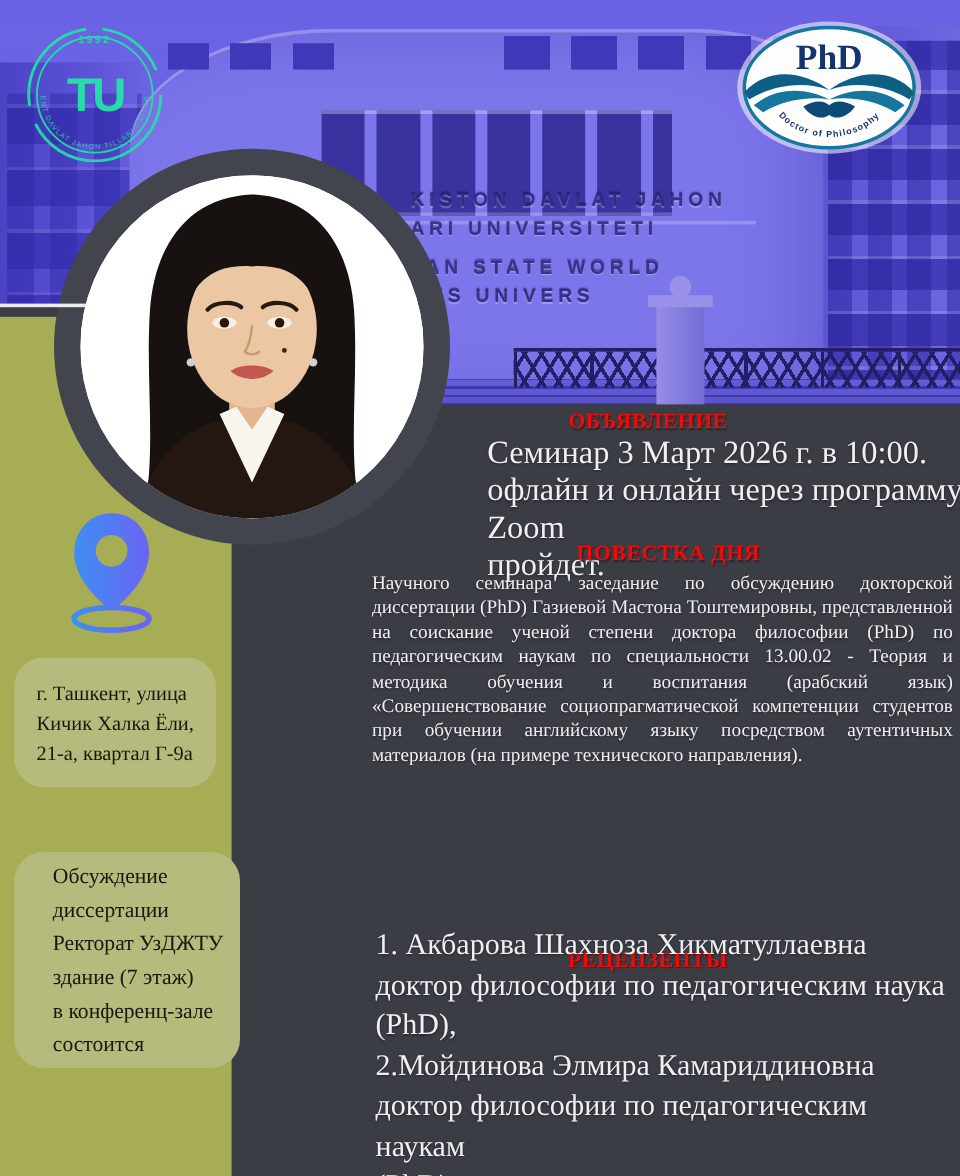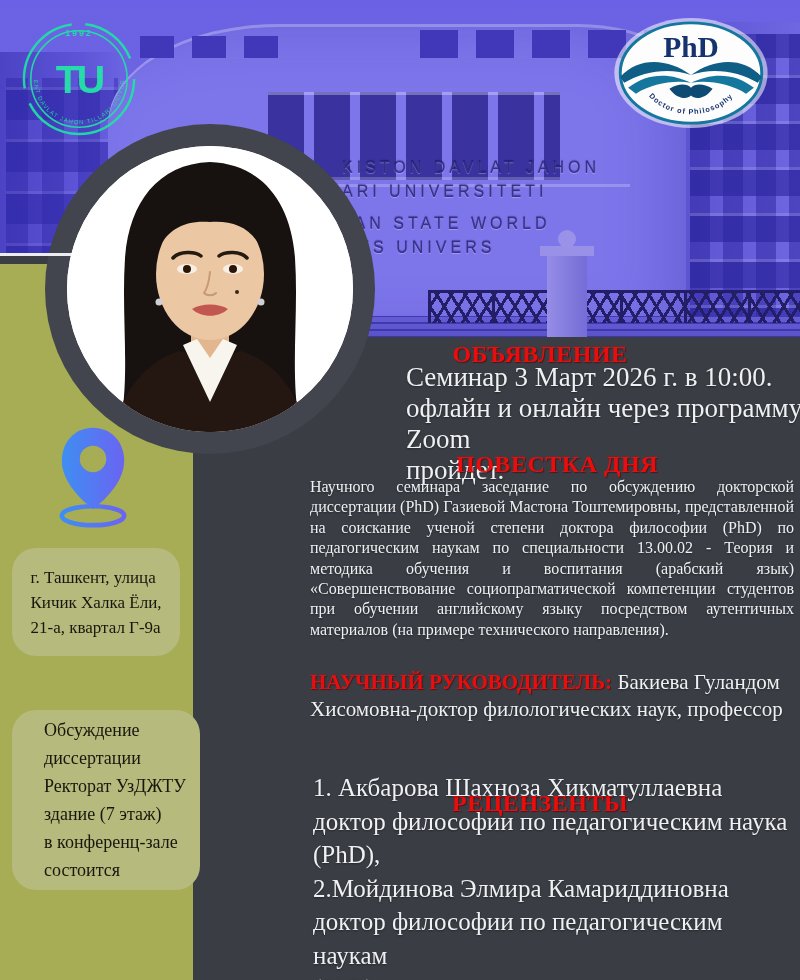--- a/index.html
+++ b/index.html
@@ -32,21 +32,21 @@
     border-top:3px solid rgba(255,255,255,.3);border-bottom:3px solid rgba(255,255,255,.2);
     background:repeating-linear-gradient(90deg,#39329f 0 36px,rgba(125,117,234,.2) 36px 46px);}
   .ledge{left:130px;top:184px;width:500px;height:3px;background:rgba(255,255,255,.22);}
   .tower-right{left:686px;top:22px;width:114px;height:316px;
     background:linear-gradient(90deg,#5d54d2,#6f66e2);}
   .tower-right-win{left:690px;top:34px;width:110px;height:300px;opacity:.9;
     background-image:
       repeating-linear-gradient(0deg,rgba(35,29,150,.6) 0 26px,rgba(255,255,255,.16) 26px 29px,transparent 29px 46px),
       repeating-linear-gradient(90deg,rgba(35,29,150,.5) 0 20px,transparent 20px 33px);}
   .sign-text{left:342px;top:156px;width:330px;line-height:24px;
-    font-family:"Liberation Sans",sans-serif;font-weight:normal;font-size:16px;
+    font-family:"Liberation Sans",sans-serif;font-weight:bold;font-size:16px;
     letter-spacing:4px;color:rgba(44,38,130,.85);
     text-shadow:0 1px 1px rgba(255,255,255,.30), 0 -1px 1px rgba(10,5,60,.45);}
   .sign-text .gap{display:block;height:8px;}
   .base-wall{left:95px;top:316px;width:705px;height:22px;
     background:
       repeating-linear-gradient(0deg,rgba(55,48,170,.8) 0 2px,transparent 2px 7px),
       linear-gradient(180deg,#655dd4,#5a52c8);}
   .fence{left:428px;top:290px;width:372px;height:30px;
     border-top:3px solid #231e66;
     background:
@@ -72,21 +72,21 @@
 
   
   .logo-tu{left:20px;top:20px;width:118px;height:118px;z-index:8;opacity:.92;}
   .logo-phd{left:612px;top:16px;width:158px;height:114px;z-index:8;}
 
   
   .preline{white-space:pre-line;}
   .title{left:405px;top:233px;width:355px;text-align:center;z-index:9;
     font-weight:bold;font-size:30px;line-height:32px;letter-spacing:1px;color:#0a0a12;
     text-shadow:0 0 6px #ffffff,0 0 3px #ffffff,0 0 1px #ffffff;}
-  .red-h{color:#ed0c0c;font-weight:bold;font-size:24px;letter-spacing:.5px;
+  .red-h{color:#ed0c0c;font-weight:bold;font-size:18px;letter-spacing:.5px;
     text-shadow:1px 1px 1px rgba(70,0,0,.55);text-align:center;z-index:4;}
   .h-announce{left:310px;top:341px;width:460px;}
   .h-agenda{left:327px;top:451px;width:460px;}
   .h-reviewers{left:310px;top:748px;width:460px;margin-top:42px;}
   .white-t{color:#eff0f2;text-shadow:0 1px 2px rgba(0,0,0,.4);z-index:4;}
   .announce-body{left:366px;top:362px;width:430px;font-size:27px;line-height:31px;margin-left:40px;}
   .agenda-body{left:310px;top:477px;width:484px;font-size:16px;line-height:20.4px;
     text-align:justify;}
   .supervisor{left:310px;top:669px;width:484px;font-size:21px;line-height:27px;}
   .supervisor .lbl{color:#ed0c0c;font-weight:bold;text-shadow:1px 1px 1px rgba(70,0,0,.55);}
@@ -192,23 +192,20 @@
 
 
   <div class="abs red-h h-announce">ОБЪЯВЛЕНИЕ</div>
   <div class="abs white-t announce-body preline">Семинар 3 Март  2026 г. в 10:00.
 офлайн и онлайн через программу Zoom
 пройдет.</div>
 
   <div class="abs red-h h-agenda">ПОВЕСТКА ДНЯ</div>
   <div class="abs white-t agenda-body">Научного семинара заседание по обсуждению докторской диссертации (PhD) Газиевой Мастона Тоштемировны, представленной на соискание ученой степени доктора философии (PhD) по педагогическим наукам по специальности 13.00.02 -  Теория и методика обучения и воспитания (арабский язык) «Совершенствование социопрагматической компетенции студентов при обучении английскому языку посредством аутентичных материалов (на примере технического направления).</div>
 
-  <div class="abs white-t supervisor">
-    <span class="lbl">НАУЧНЫЙ РУКОВОДИТЕЛЬ:</span><span> Бакиева Гуландом Хисомовна-доктор филологических наук, профессор</span>
-  </div>
 
   <div class="abs red-h h-reviewers">РЕЦЕНЗЕНТЫ</div>
   <div class="abs white-t reviewers-body preline">1. Акбарова Шахноза Хикматуллаевна
 доктор философии  по педагогическим наука
 (PhD),
 2.Мойдинова Элмира Камариддиновна
 доктор философии по педагогическим наукам
 (PhD)</div>
 
   <svg class="abs pin" viewBox="0 0 90 110">

